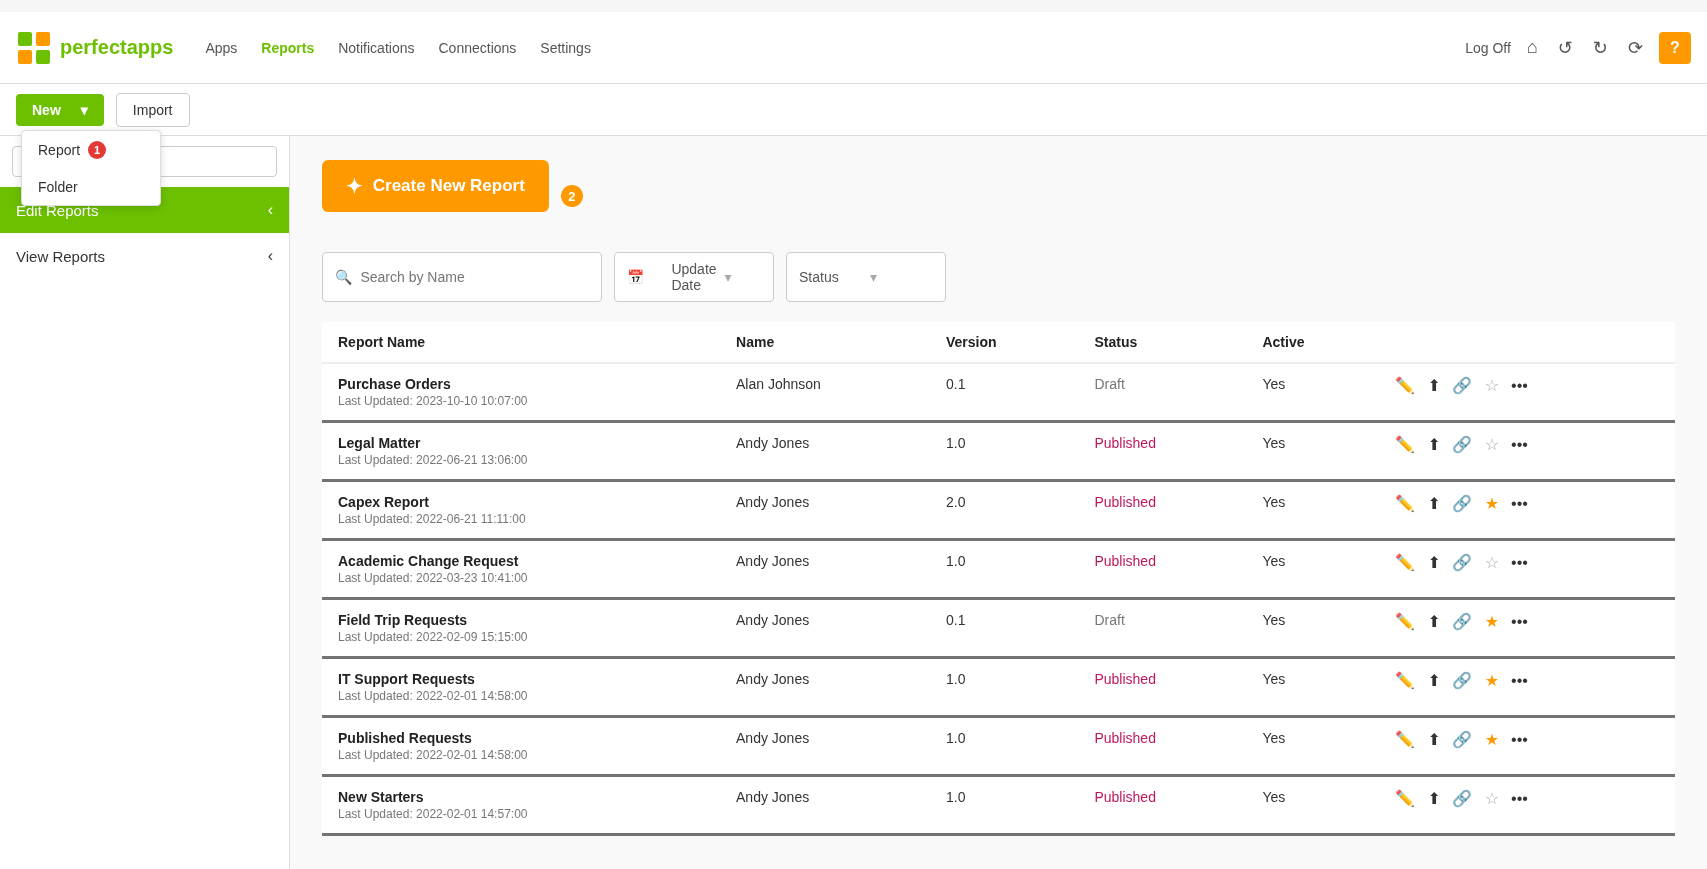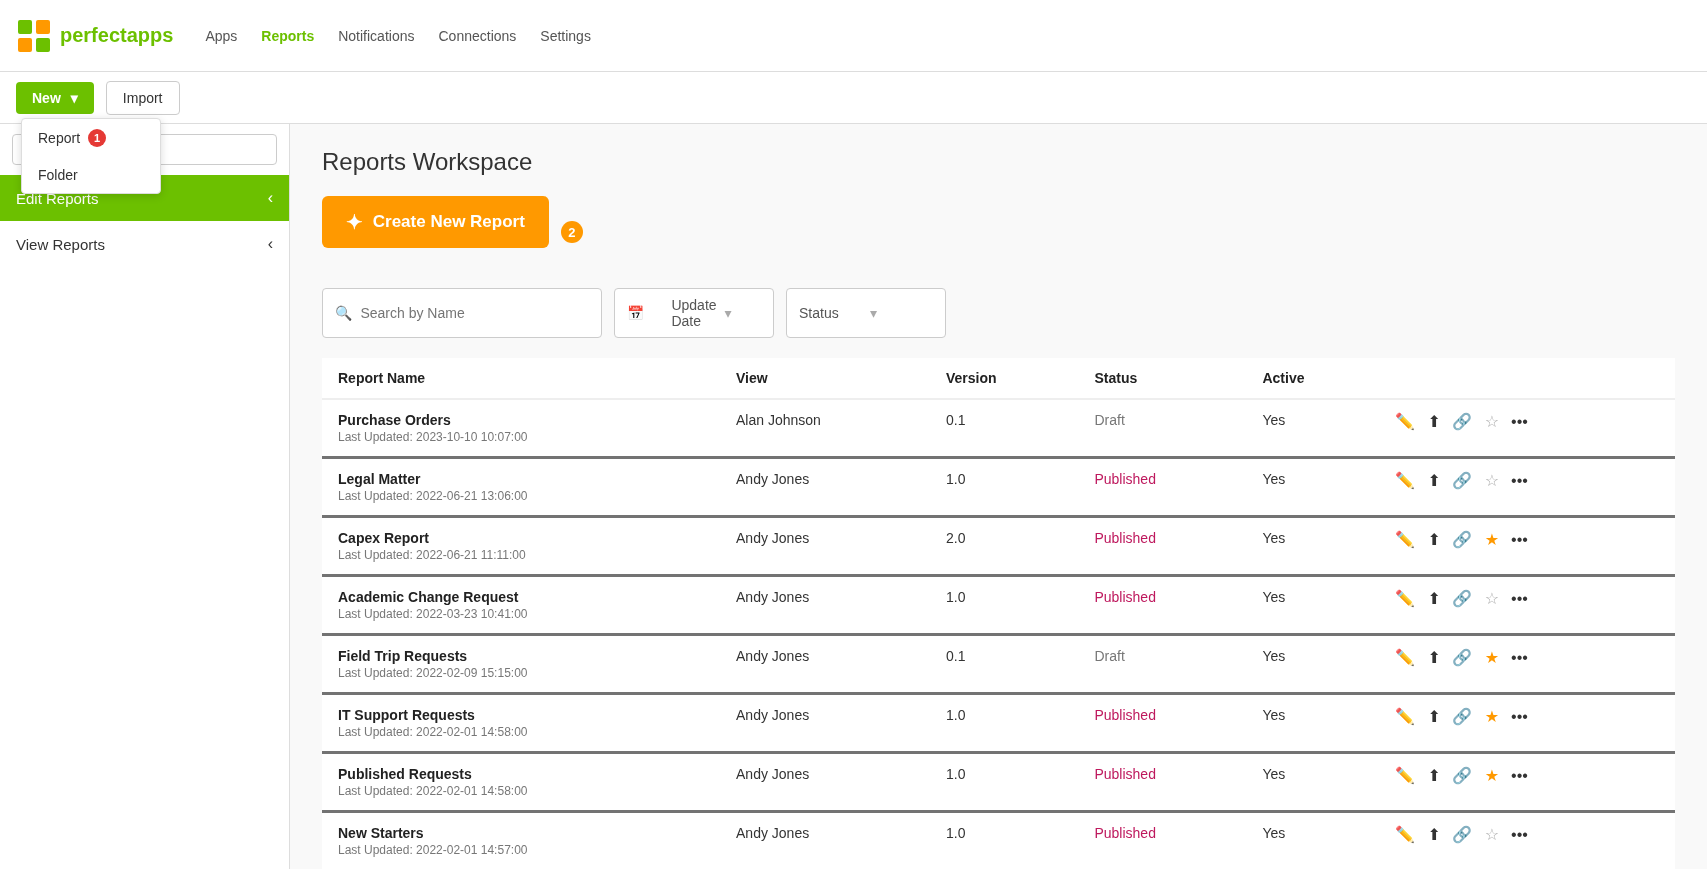--- a/index.html
+++ b/index.html
@@ -1,21 +1,21 @@
 <!DOCTYPE html>
 <html><head>
   <meta charset="utf-8">
   <style>
     * { box-sizing: border-box; margin: 0; padding: 0; }
     body { font-family: 'Segoe UI', Arial, sans-serif; font-size: 14px; background: #f5f5f5; color: #333; }
 
     
     .topbar {
       display: flex; align-items: center; background: #fff;
-      border-bottom: 1px solid #ddd; padding: 16px 16px; height: 72px;
+      border-bottom: 1px solid #ddd; padding: 16px 16px; height: 72px; margin-top: 12px;
     }
     .logo { display: flex; align-items: center; gap: 8px; margin-right: 32px; }
     .logo-icon { width: 36px; height: 36px; }
     .logo-text { font-size: 20px; font-weight: 300; color: #555; }
     .logo-text span { color: #6cc000; font-weight: 700; }
     .nav-links { display: flex; gap: 24px; flex: 1; }
     .nav-link { font-size: 14px; color: #555; cursor: pointer; padding: 4px 0; text-decoration: none; }
     .nav-link.active { color: #6cc000; font-weight: 600; }
     .topbar-right { display: flex; align-items: center; gap: 12px; margin-left: auto; }
     .logoff-btn { font-size: 14px; color: #555; cursor: pointer; }
@@ -27,21 +27,21 @@
     }
 
     
     .secondbar {
       display: flex; align-items: center; background: #fff;
       border-bottom: 1px solid #ddd; padding: 0 16px; height: 52px; gap: 12px;
     }
     .new-btn {
       background: #6cc000; color: #fff; border: none; cursor: pointer;
       padding: 8px 16px; border-radius: 4px; font-size: 14px; font-weight: 600;
-      display: flex; align-items: center; gap: 10px; position: relative;
+      display: flex; align-items: center; gap: 20px; position: relative;
     }
     .import-btn {
       background: #fff; color: #333; border: 1px solid #ccc; cursor: pointer;
       padding: 8px 16px; border-radius: 4px; font-size: 14px; font-weight: 500;
     }
 
     
     .dropdown-menu {
       position: absolute; top: 100%; left: 5px; background: #fff;
       border: 1px solid #ddd; border-radius: 4px; min-width: 140px;
@@ -139,20 +139,28 @@
       <span>perfect</span><span style="color:#6cc000;font-weight:700">apps</span>
     </span>
   </div>
   <nav class="nav-links">
     <a class="nav-link">Apps</a>
     <a class="nav-link active">Reports</a>
     <a class="nav-link">Notifications</a>
     <a class="nav-link">Connections</a>
     <a class="nav-link">Settings</a>
   </nav>
+  <div class="topbar-right">
+    <span class="logoff-btn">Log Off</span>
+    <button class="icon-btn">⌂</button>
+    <button class="icon-btn">↺</button>
+    <button class="icon-btn">↻</button>
+    <button class="icon-btn">⟳</button>
+    <button class="help-btn">?</button>
+  </div>
 </div>
 
 <div class="secondbar">
   <div style="position:relative;">
     <button class="new-btn">
       <span>New</span>
       <span>▾</span>
     </button>
 
     <div class="dropdown-menu">
@@ -178,21 +186,20 @@
       <span>Edit Reports</span>
       <span class="chevron">‹</span>
     </div>
     <div class="sidebar-item">
       <span>View Reports</span>
       <span class="chevron">‹</span>
     </div>
   </div>
 
   <div class="content">
-    <h1 class="content-title">Reports Workspace</h1>
 
     <div style="margin-bottom:20px;display:flex;align-items:center;gap:12px;">
       <button class="create-btn">
         <span style="font-size:20px;">✦</span>
         <span>Create New Report</span>
       </button>
       <div class="badge-orange">2</div>
     </div>
 
     <div class="filters">
@@ -208,21 +215,21 @@
       <div class="filter-select">
         <span>Status</span>
         <span style="color:#aaa;">▾</span>
       </div>
     </div>
 
     <table class="reports-table">
       <thead>
         <tr>
           <th>Report Name</th>
-          <th>View</th>
+          <th>Name</th>
           <th>Version</th>
           <th>Status</th>
           <th>Active</th>
           <th></th>
         </tr>
       </thead>
       <tbody id="reports-tbody">
       <tr>
     <td>
       <div class="report-name">Purchase Orders</div>

